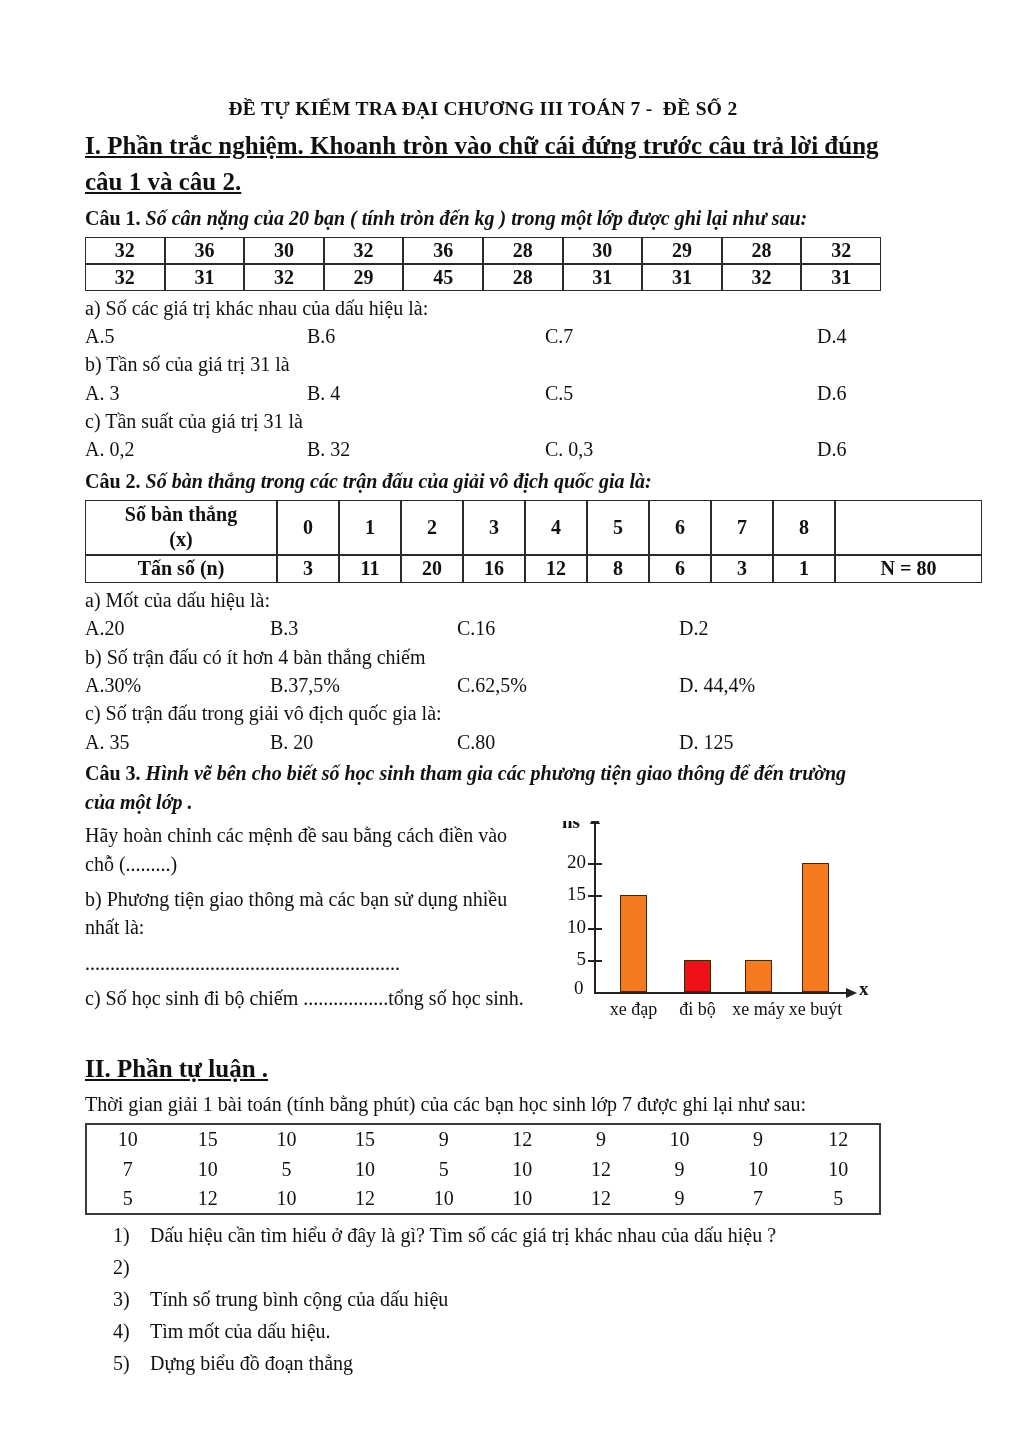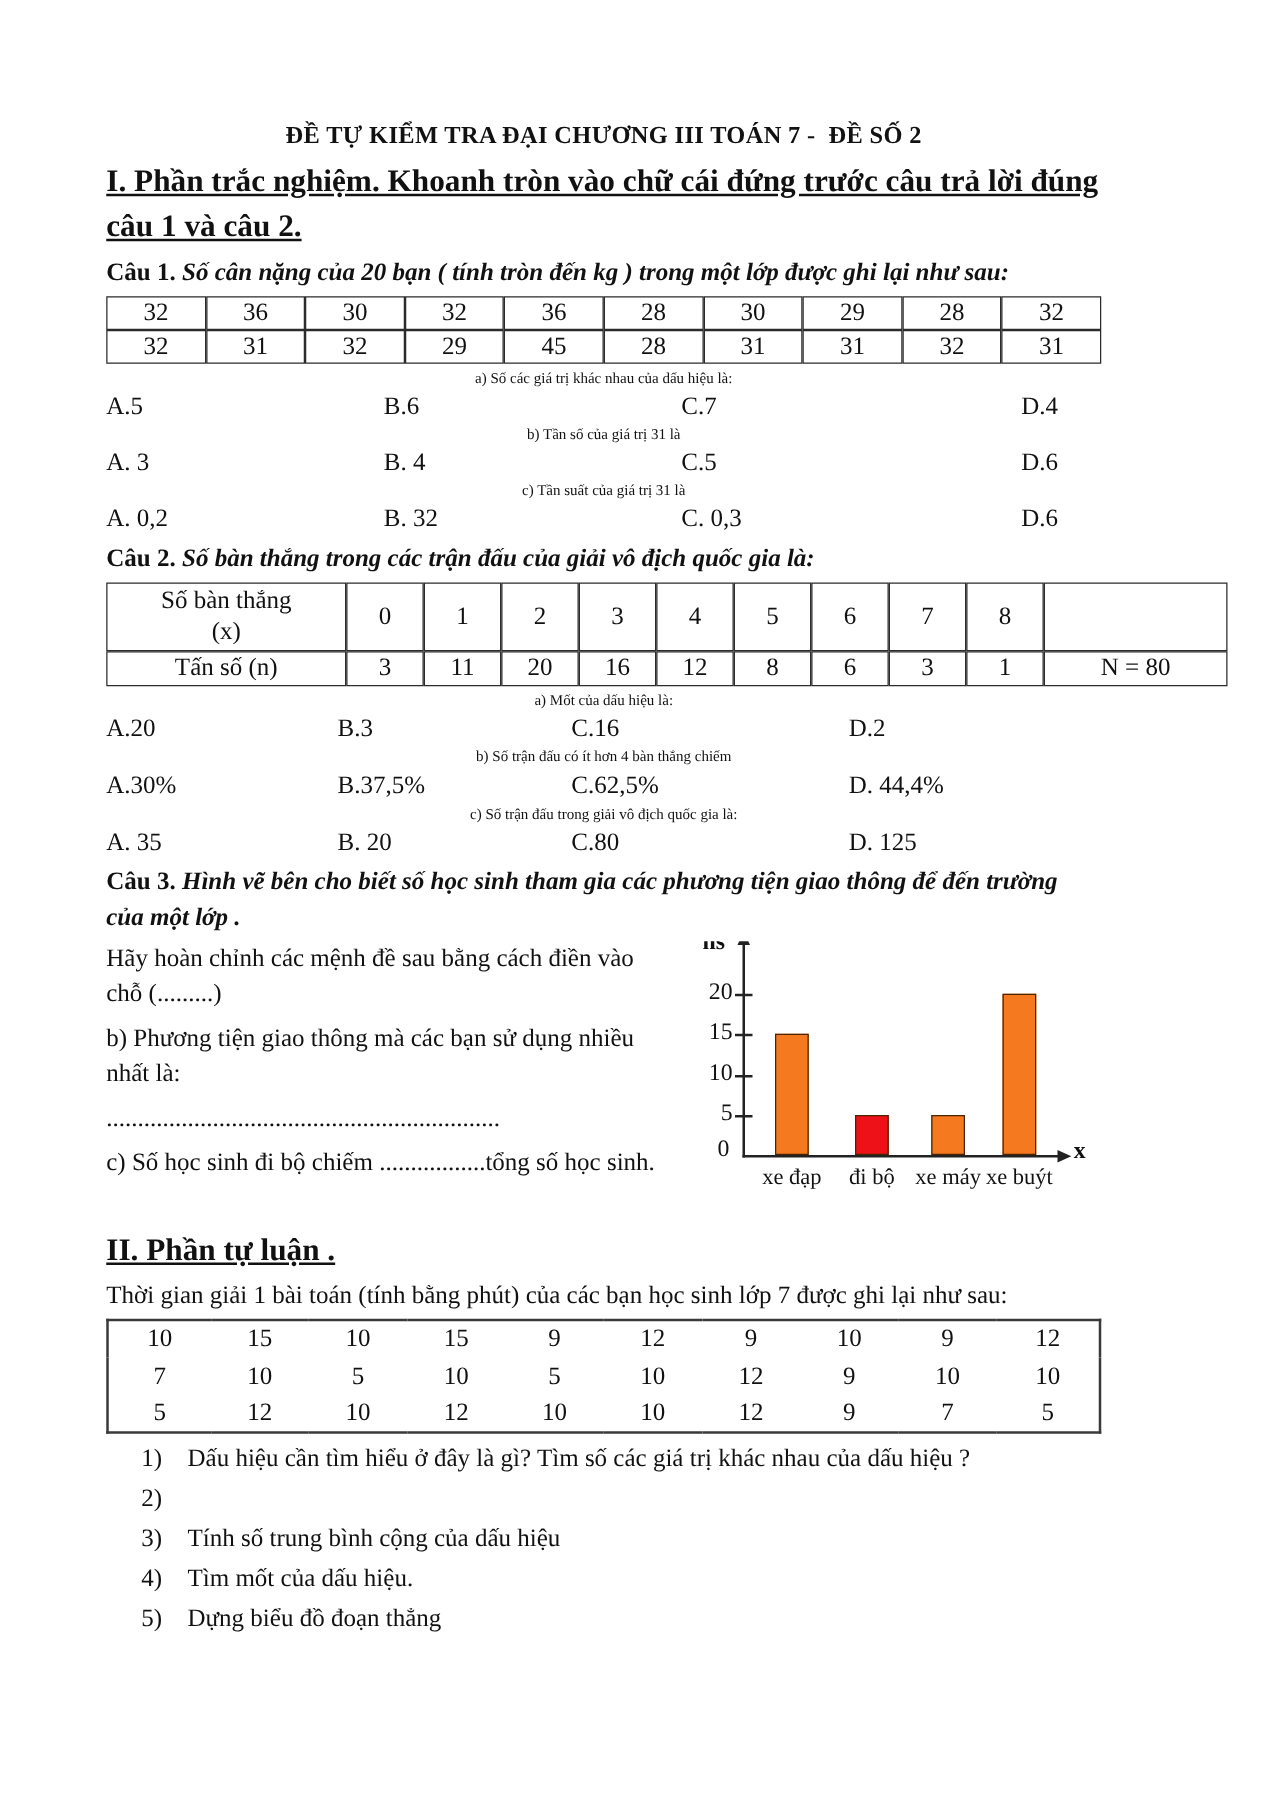--- a/index.html
+++ b/index.html
@@ -19,30 +19,30 @@
     font-weight: bold; font-size: 25px; line-height: 1.45;
     text-decoration: underline;
   }
   .q-title { font-size: 20px; line-height: 1.45; margin: 3px 0 4px 0; }
   .q-label { font-weight: bold; }
   .q-text  { font-weight: bold; font-style: italic; }
 
   table.grid { border-collapse: separate; border-spacing: 0; width: 100%; margin: 2px 0 3px 0; }
   table.grid td {
     border: 1px solid #2b2b2b; text-align: center;
-    font-size: 20px; padding: 1px 2px; height: 27px;
+    font-size: 20px; padding: 1px 2px; height: 27px; font-weight: bold;
   }
   table.grid.t2 { width: 897px; }
   table.grid.t2 td { height: 28px; }
   table.grid.t2 tr:first-child td { height: 55px; line-height: 1.25; }
 
   table.plain { border-collapse: collapse; width: 100%; border: 2px solid #3a3a3a; margin: 2px 0 4px 0; }
   table.plain td { text-align: center; font-size: 20px; height: 30px; }
 
-  .prompt { font-size: 12px; line-height: 1.42; text-align: center; }
+  .prompt { font-size: 20px; line-height: 1.42; }
   .optrow { display: grid; grid-template-columns: 222px 238px 272px auto; font-size: 20px; line-height: 1.42; }
   .optrow.g2 { grid-template-columns: 185px 187px 222px auto; }
 
   .cau3-wrap { overflow: hidden; }
   .cau3-left { font-size: 20px; line-height: 1.42; }
   .cau3-left .line { margin-bottom: 7px; }
 
   .chart {
     position: relative; float: right;
     width: 332px; height: 222px; margin: -6px 5px 0 6px;

